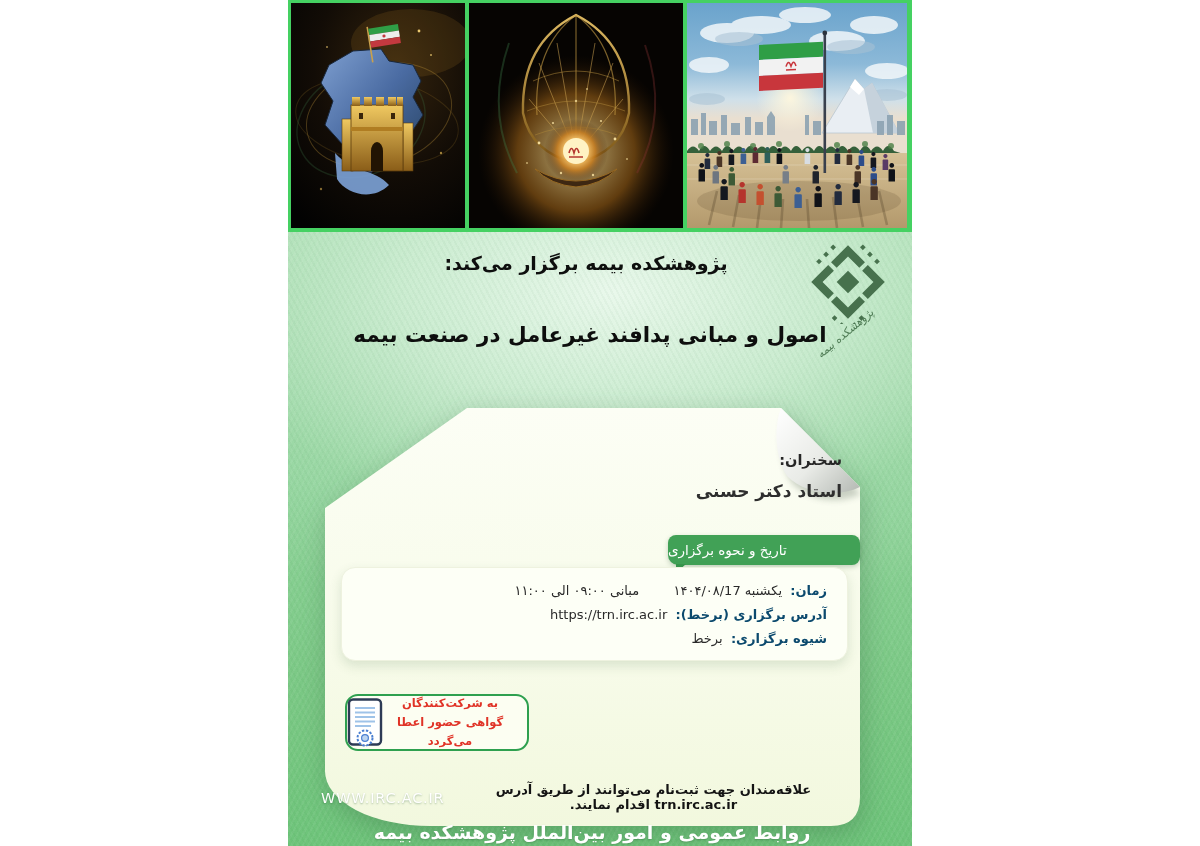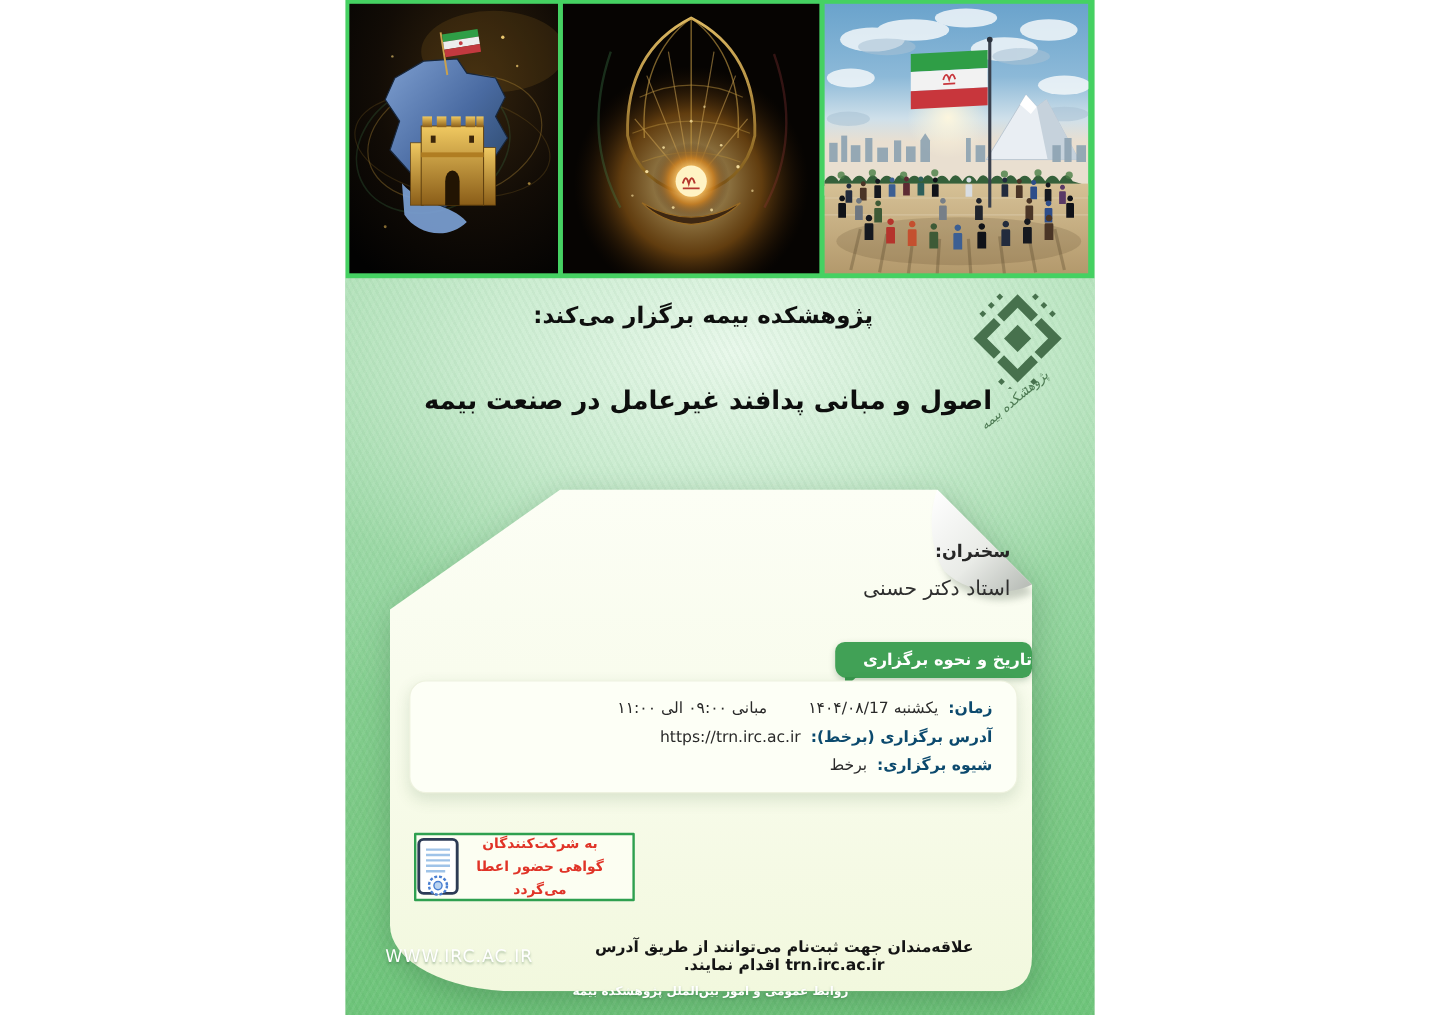--- a/index.html
+++ b/index.html
@@ -36,48 +36,48 @@
   .logo-mark{position:absolute;top:0;right:8px;}
   .logo-caption{position:absolute;top:66px;right:30px;transform:rotate(-40deg);transform-origin:right top;
       font-size:11px;font-style:italic;color:#4e7b54;white-space:nowrap;direction:rtl;}
 
   
   .card{position:absolute;left:37px;top:176px;width:535px;height:418px;z-index:2;}
   .card-shape{position:absolute;left:0;top:0;filter:drop-shadow(2px 8px 13px rgba(35,80,45,.28));}
   .card-content{position:absolute;inset:0;z-index:2;}
 
   .speaker-label{position:absolute;top:44px;right:18px;direction:rtl;font-size:14.5px;font-weight:700;color:#262626;}
-  .speaker-name{position:absolute;top:73px;right:18px;direction:rtl;font-size:17px;font-weight:400;color:#2e2e2e;}
-
-  .tab{position:absolute;top:127px;right:0;width:164px;height:30px;background:#41a156;color:#fff;
-      border-radius:8px 8px 8px 10px;text-align:right;line-height:30px;font-size:13.5px;font-weight:700;
+  .speaker-name{position:absolute;top:73px;right:18px;direction:rtl;font-size:17px;font-weight:700;color:#2e2e2e;}
+
+  .tab{position:absolute;top:127px;right:0;width:192px;height:30px;background:#41a156;color:#fff;
+      border-radius:8px 8px 8px 10px;text-align:left;line-height:30px;font-size:13.5px;font-weight:400;
       direction:rtl;box-shadow:0 2px 5px rgba(30,80,40,.25);}
   .tab-tail{position:absolute;left:8px;bottom:-8px;width:10px;height:9px;background:#37954c;
       clip-path:polygon(0 0,100% 0,0 100%);}
 
   .info-card{position:absolute;top:159px;left:16px;right:12px;height:94px;background:#fdfff6;
       border:1px solid #eef2df;border-radius:14px;box-shadow:0 5px 12px rgba(60,105,65,.16);
       direction:rtl;padding:11px 20px;}
   .info-row{font-size:13px;color:#2a2a2a;line-height:24px;white-space:nowrap;}
   .info-row b{color:#0c4a6e;}
   .hgap{display:inline-block;width:26px;}
 
   .cert{position:absolute;top:286px;left:20px;width:184px;height:57px;border:2px solid #2ea04f;
-      border-radius:1px;background:#fcfef2;direction:rtl;display:flex;align-items:center;
+      border-radius:13px;background:#fcfef2;direction:rtl;display:flex;align-items:center;
       justify-content:center;padding:4px 12px 4px 0;}
   .cert-text{flex:1;text-align:center;color:#e03327;font-size:11.5px;font-weight:700;line-height:1.65;}
   .cert-icon{flex:0 0 auto;}
 
   .register{position:absolute;top:374px;left:140px;right:18px;direction:rtl;text-align:center;
       font-size:13px;font-weight:700;color:#141414;}
 
   .site-url{position:absolute;left:33px;top:558px;color:#fff;font-size:14.5px;font-weight:400;
       letter-spacing:.8px;z-index:3;text-shadow:0 1px 2px rgba(30,80,40,.35);}
   .footer-line{position:absolute;left:0;right:16px;top:589px;text-align:center;direction:rtl;color:#fff;
-      font-size:10px;font-weight:700;z-index:3;text-shadow:0 1px 2px rgba(30,80,40,.3);}
+      font-size:19px;font-weight:700;z-index:3;text-shadow:0 1px 2px rgba(30,80,40,.3);}
 </style>
 </head>
 <body>
 
 <div class="page">
   <div class="poster">
 
     <div class="strip">
 
       <svg class="art art1" viewBox="0 0 174 225" preserveAspectRatio="none">

